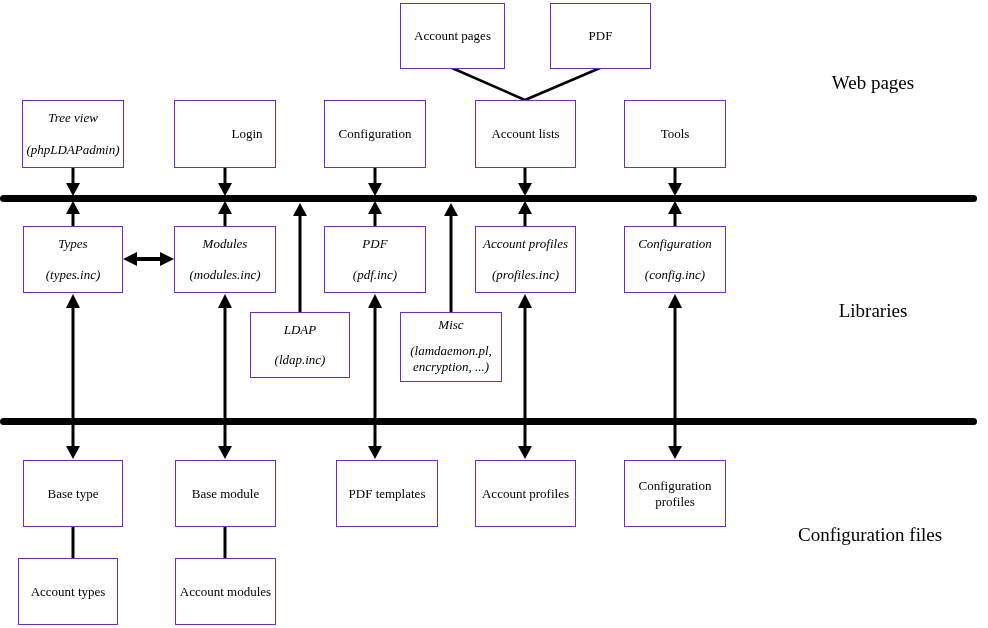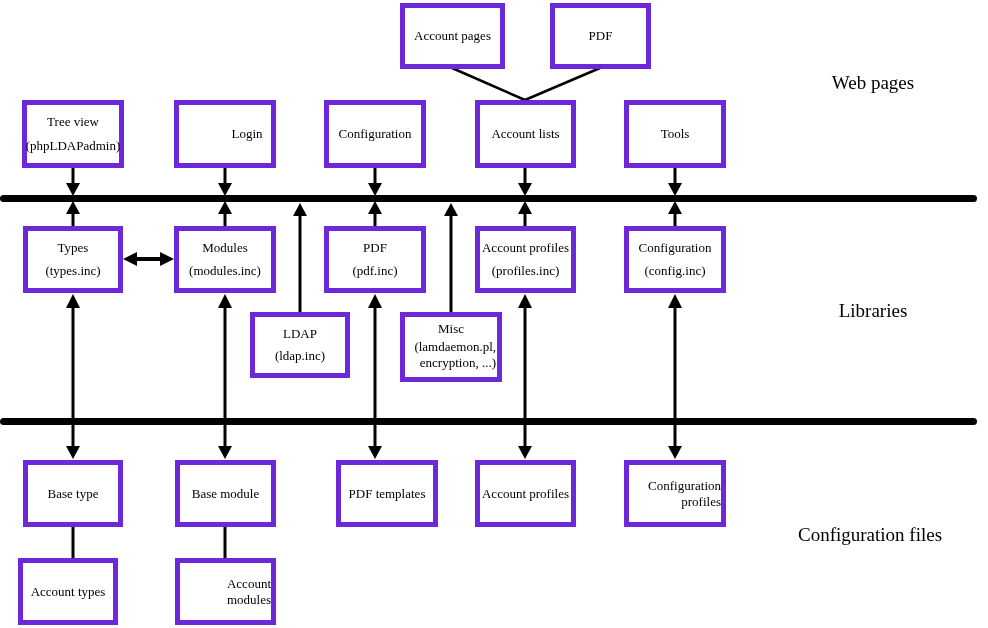--- a/index.html
+++ b/index.html
@@ -12,33 +12,34 @@
     width: 988px;
     height: 628px;
     background: #ffffff;
     font-family: "Liberation Serif", serif;
     color: #000000;
     overflow: hidden;
   }
   .box {
     position: absolute;
     box-sizing: border-box;
-    border: 5px solid #6d28d9;
+    border: 1px solid #6d28d9;
     background: #ffffff;
     display: flex;
     flex-direction: column;
     align-items: center;
     justify-content: center;
-    text-align: right;
+    text-align: center;
     font-size: 13px;
     line-height: 16px;
   }
   .box.two {
     justify-content: space-between;
     padding: 9px 1px;
+    font-style: italic;
   }
   .box.misc {
     padding: 4px 1px 6px 1px;
   }
   .bar {
     position: absolute;
     left: 0;
     width: 977px;
     height: 7px;
     background: #000000;

